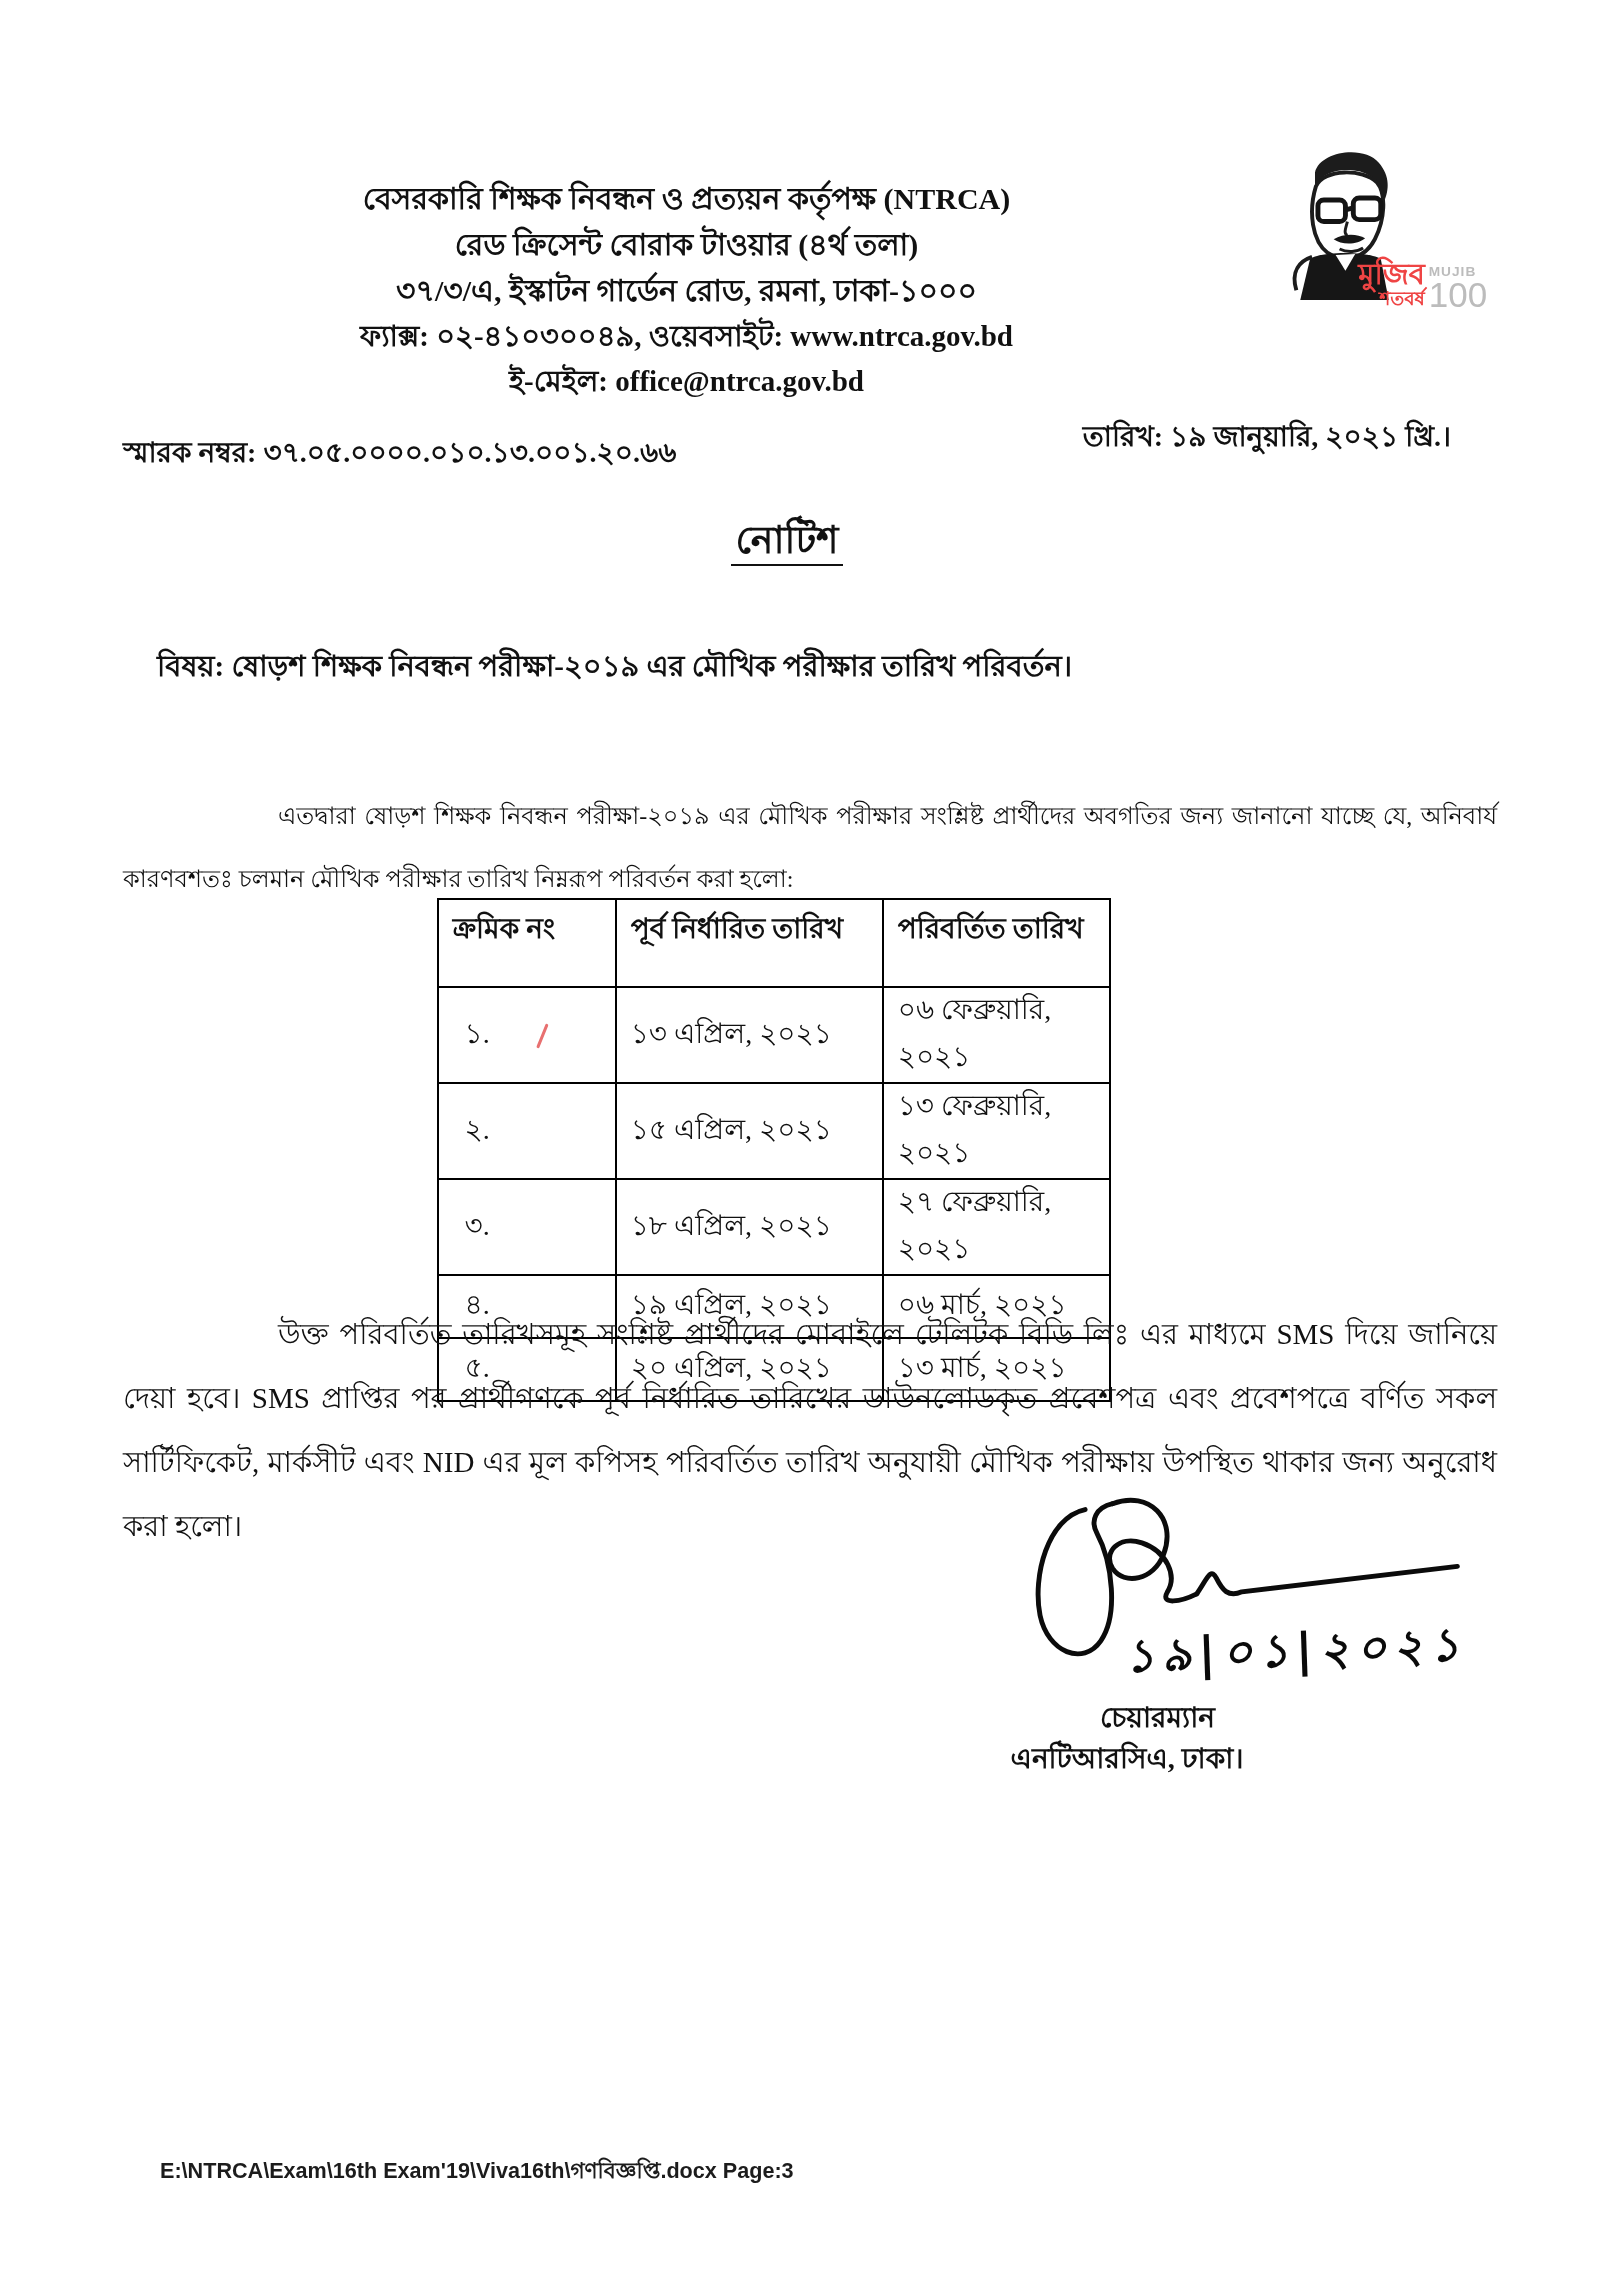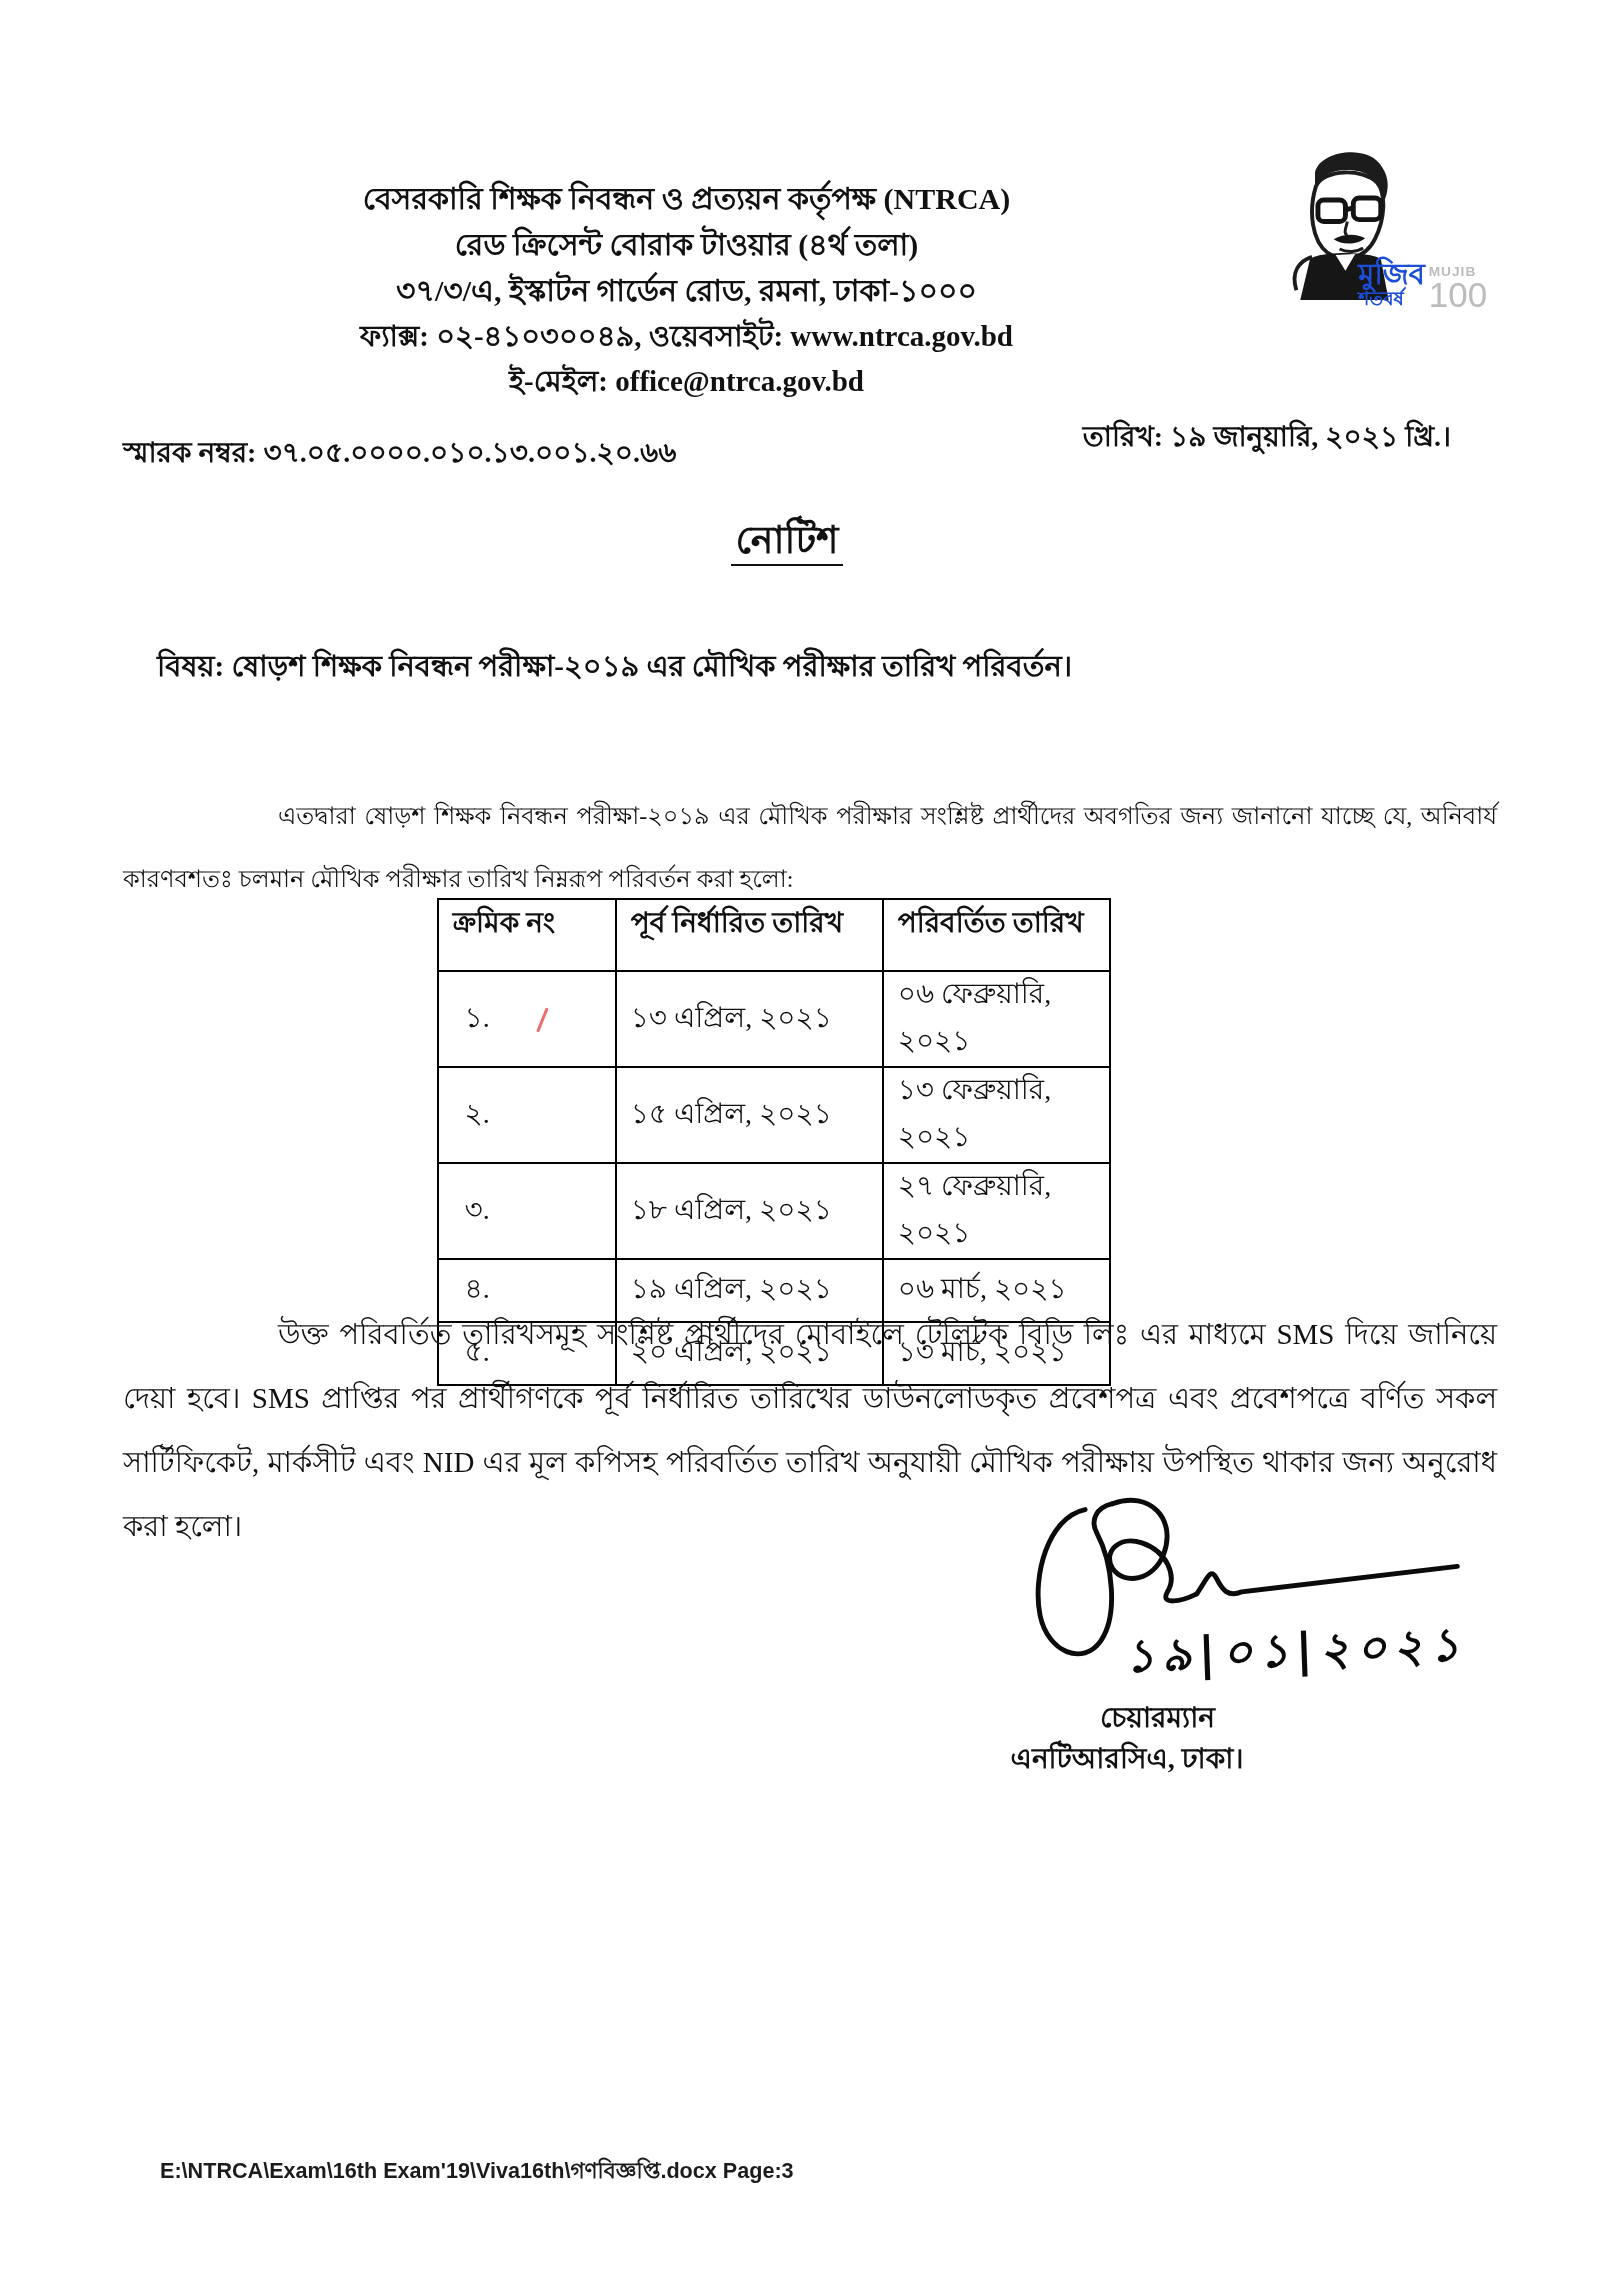--- a/index.html
+++ b/index.html
@@ -21,21 +21,21 @@
     margin-top:11px;
   }
   .letterhead .org-name   { font-size:30px; font-weight:700; line-height:46px; }
   .letterhead .addr       { font-size:30px; font-weight:700; line-height:46px; }
   .letterhead .contact    { font-size:29px; font-weight:600; line-height:45px; }
 
   
   .logo { position:absolute; top:143px; left:1243px; width:250px; height:196px; }
   .logo svg { position:absolute; left:17.6px; top:0; }
   .logo-text { position:absolute; right:5.9px; bottom:29px; display:flex; align-items:flex-end; gap:3.9px; }
-  .logo-bn { color:#1d4ed8; }
+  .logo-bn { text-align:right; color:#ef4444; }
   .logo-bn .l1 { font-size:29px; font-weight:800; line-height:29px; display:block; }
   .logo-bn .l2 { font-size:18.6px; font-weight:700; line-height:20.6px; display:block; }
   .logo-en { color:#bcbcbc; text-align:left; font-family:"Liberation Sans",sans-serif; }
   .logo-en .e1 { font-size:13.7px; font-weight:700; line-height:12.7px; display:block; letter-spacing:1px; }
   .logo-en .e2 { font-size:35px; font-weight:400; line-height:31px; display:block; }
 
   
   .memo-row {
     position:absolute; top:431px; left:123px; width:1328px;
     display:flex; justify-content:space-between; align-items:flex-start;
@@ -68,21 +68,21 @@
   .viva-table {
     position:absolute; top:898px; left:437px;
     border-collapse:collapse;
     font-size:28px;
   }
   .viva-table th, .viva-table td {
     border:2.9px solid #000;
     padding:0 0 0 13.7px;
     text-align:left;
   }
-  .viva-table th { height:72px; vertical-align:top; padding-top:1px; font-weight:700; }
+  .viva-table th { height:88px; vertical-align:top; padding-top:7px; font-weight:700; }
   .viva-table td { height:63px; vertical-align:middle; font-weight:500; }
   .col-sl  { width:178px; }
   .col-old { width:267px; }
   .col-new { width:227px; }
   .cell-sl { padding-left:25.5px !important; }
   .red-tick {
     display:inline-block; width:2.9px; height:25.5px;
     background:#e87070; transform:rotate(22deg);
     margin-left:51px; vertical-align:middle; border-radius:2px;
   }

